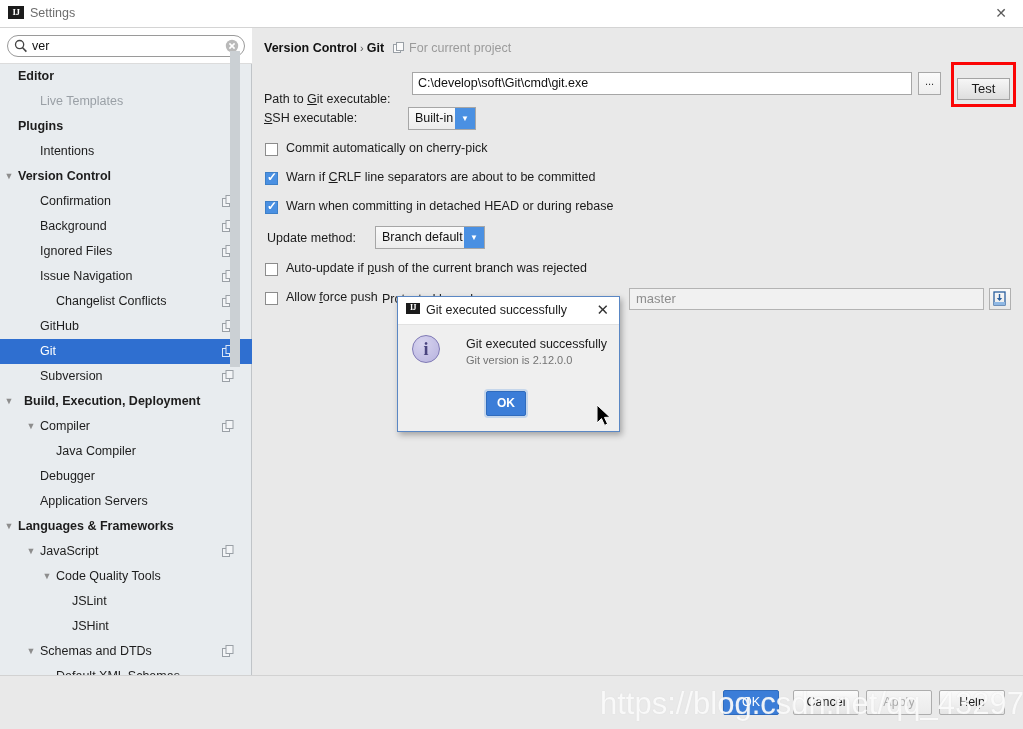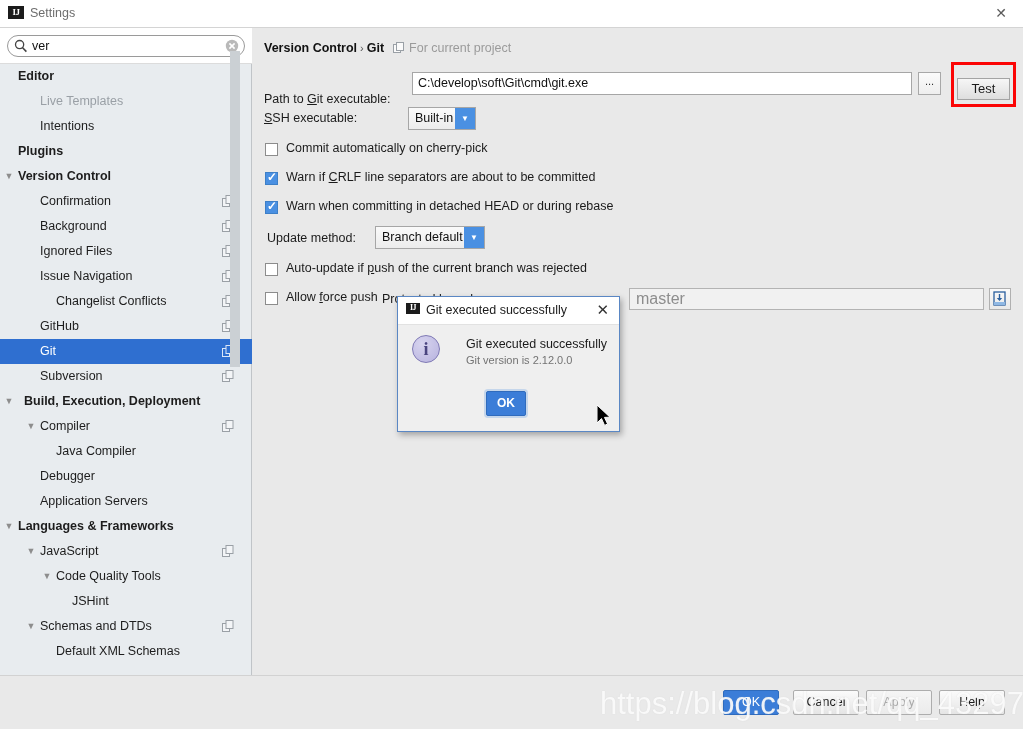--- a/index.html
+++ b/index.html
@@ -206,21 +206,21 @@
 
   #protlabel {
     position: absolute; left: 382px; top: 292px;
     font-size: 12.5px; color: #1b1b1b;
   }
   #masterfield {
     position: absolute; left: 629px; top: 288px;
     width: 355px; height: 22px;
     background: #f1f1f1;
     border: 1px solid #b3b3b3;
-    font-size: 16px; line-height: 20px;
+    font-size: 13px; line-height: 20px;
     padding-left: 6px; color: #8d8d8d;
   }
   #masterbtn {
     position: absolute; left: 989px; top: 288px;
     width: 22px; height: 22px;
     background: linear-gradient(#fafafa,#e9e9e9);
     border: 1px solid #b0b0b0;
   }
 
   
@@ -351,25 +351,25 @@
       </div>
     </div>
 
     <div id="tree">
         <div class="tnode bold">
           <span class="lbl" style="left: 18px;">Editor</span>
         </div>
         <div class="tnode faded">
           <span class="lbl" style="left: 40px;">Live Templates</span>
         </div>
-        <div class="tnode">
-          <span class="lbl" style="left: 40px;">Intentions</span>
-        </div>
         <div class="tnode bold">
           <span class="lbl" style="left: 18px;">Plugins</span>
+        </div>
+        <div class="tnode">
+          <span class="lbl" style="left: 40px;">Intentions</span>
         </div>
         <div class="tnode bold">
           <span class="arrow" style="left: 2px;">▼</span>
           <span class="lbl" style="left: 18px;">Version Control</span>
         </div>
         <div class="tnode">
           <span class="lbl" style="left: 40px;">Confirmation</span>
           <svg class="copyico" viewBox="0 0 12 12">
             <rect x="0.5" y="3.5" width="7" height="8" fill="#f3f5f7" stroke="#9aa0a6"></rect>
             <rect x="4.0" y="0.5" width="7" height="8" fill="#f3f5f7" stroke="#9aa0a6"></rect>
@@ -453,20 +453,23 @@
           <span class="arrow" style="left: 24px;">▼</span>
           <span class="lbl" style="left: 40px;">JavaScript</span>
           <svg class="copyico" viewBox="0 0 12 12">
             <rect x="0.5" y="3.5" width="7" height="8" fill="#f3f5f7" stroke="#9aa0a6"></rect>
             <rect x="4.0" y="0.5" width="7" height="8" fill="#f3f5f7" stroke="#9aa0a6"></rect>
           </svg>
         </div>
         <div class="tnode">
           <span class="arrow" style="left: 40px;">▼</span>
           <span class="lbl" style="left: 56px;">Code Quality Tools</span>
+        </div>
+        <div class="tnode">
+          <span class="lbl" style="left: 72px;">JSLint</span>
         </div>
         <div class="tnode">
           <span class="lbl" style="left: 72px;">JSHint</span>
         </div>
         <div class="tnode">
           <span class="arrow" style="left: 24px;">▼</span>
           <span class="lbl" style="left: 40px;">Schemas and DTDs</span>
           <svg class="copyico" viewBox="0 0 12 12">
             <rect x="0.5" y="3.5" width="7" height="8" fill="#f3f5f7" stroke="#9aa0a6"></rect>
             <rect x="4.0" y="0.5" width="7" height="8" fill="#f3f5f7" stroke="#9aa0a6"></rect>

